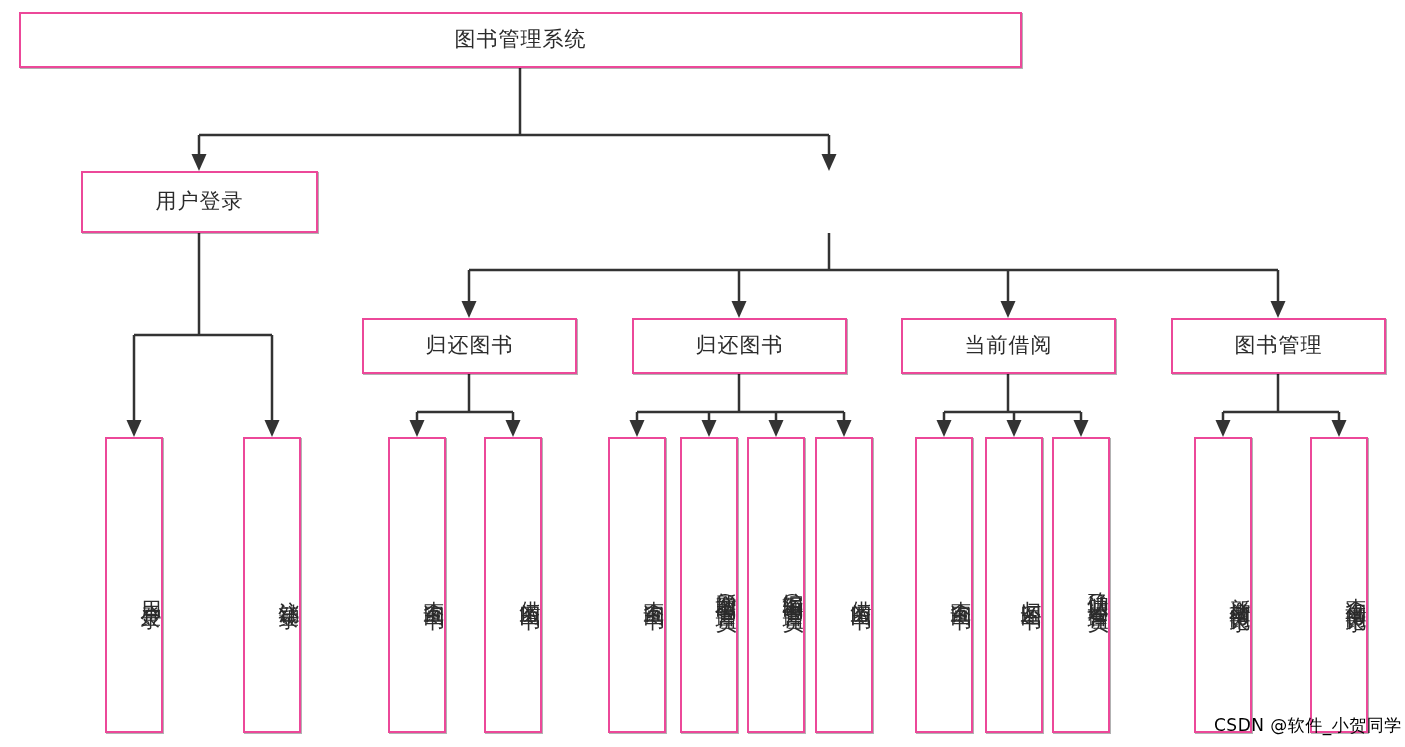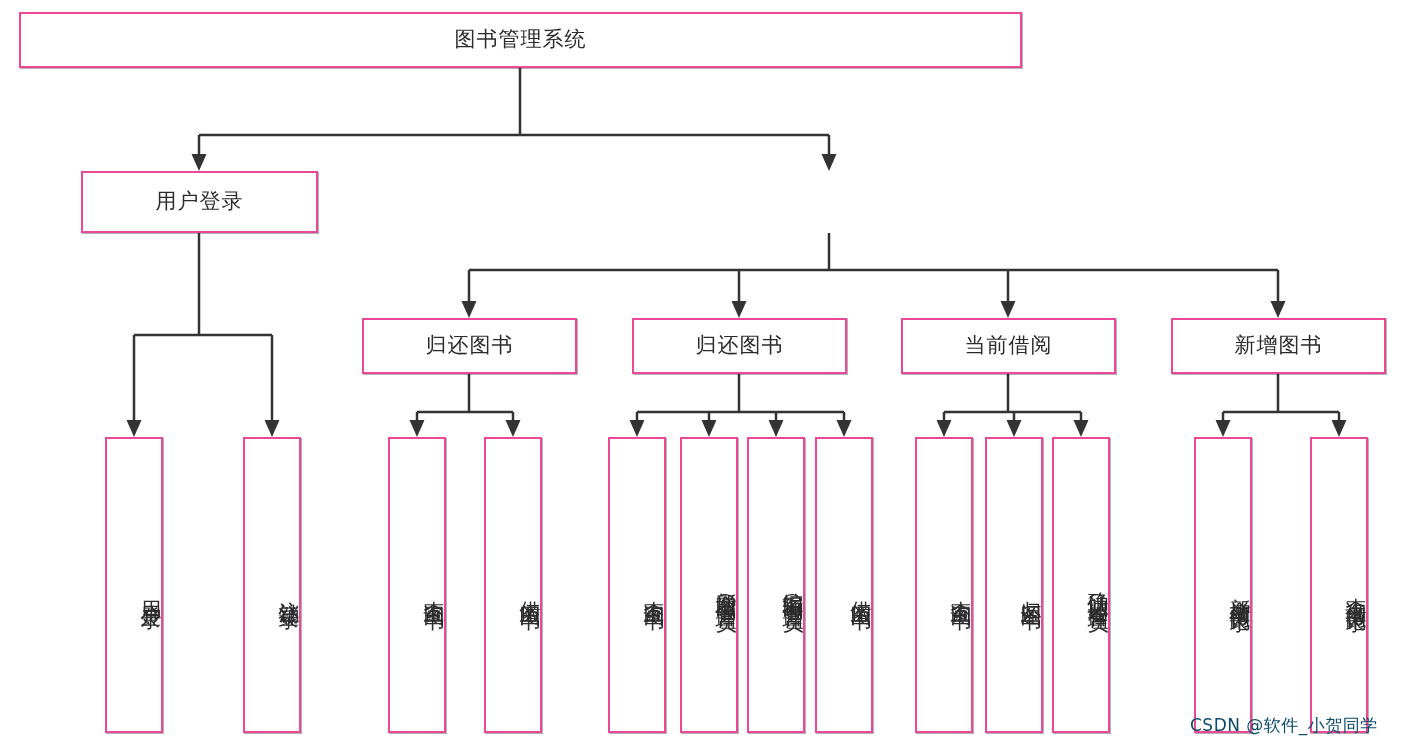--- a/index.html
+++ b/index.html
@@ -52,23 +52,24 @@
     justify-content: center;
     padding-top: 10px;
     white-space: nowrap;
   }
   .node.vert.pad-top {
     padding-top: 6px;
   }
   .watermark {
     position: absolute;
     font-size: 17px;
-    color: #0c4a6e;
+    color: #000000;
     white-space: nowrap;
     letter-spacing: 0.5px;
+    margin-left: 24px;
   }
 </style>
 </head>
 <body>
 
 <div id="canvas">
 
   <svg id="edges" viewBox="0 0 1405 747" width="1405" height="747" xmlns="http://www.w3.org/2000/svg">
       <line x1="520" y1="68" x2="520" y2="135" stroke="#333333" stroke-width="2.5"></line>
       <line x1="199" y1="135" x2="829" y2="135" stroke="#333333" stroke-width="2.5"></line>
@@ -127,21 +128,21 @@
   <div class="node horiz" style="left: 19px; top: 12px; width: 1003px; height: 56px;">图书管理系统</div>
 
   <div class="node horiz" style="left: 81px; top: 171px; width: 237px; height: 62px;">用户登录</div>
 
   <div class="node vert" style="left: 105px; top: 437px; width: 58px; height: 296px;">用户登录</div>
   <div class="node vert" style="left: 243px; top: 437px; width: 58px; height: 296px;">注销登录</div>
 
   <div class="node horiz" style="left: 362px; top: 318px; width: 215px; height: 56px;">归还图书</div>
   <div class="node horiz" style="left: 632px; top: 318px; width: 215px; height: 56px;">归还图书</div>
   <div class="node horiz" style="left: 901px; top: 318px; width: 215px; height: 56px;">当前借阅</div>
-  <div class="node horiz" style="left: 1171px; top: 318px; width: 215px; height: 56px;">新增图书</div>
+  <div class="node horiz" style="left: 1171px; top: 318px; width: 215px; height: 56px;">图书管理</div>
 
   <div class="node vert" style="left: 388px; top: 437px; width: 58px; height: 296px;">查询图书</div>
   <div class="node vert" style="left: 484px; top: 437px; width: 58px; height: 296px;">借阅图书</div>
 
   <div class="node vert" style="left: 608px; top: 437px; width: 58px; height: 296px;">查询图书</div>
   <div class="node vert pad-top" style="left: 680px; top: 437px; width: 58px; height: 296px;">新增图书（管理员）</div>
   <div class="node vert pad-top" style="left: 747px; top: 437px; width: 58px; height: 296px;">编辑图书（管理员）</div>
   <div class="node vert" style="left: 815px; top: 437px; width: 58px; height: 296px;">借阅图书</div>
 
   <div class="node vert" style="left: 915px; top: 437px; width: 58px; height: 296px;">查询图书</div>

